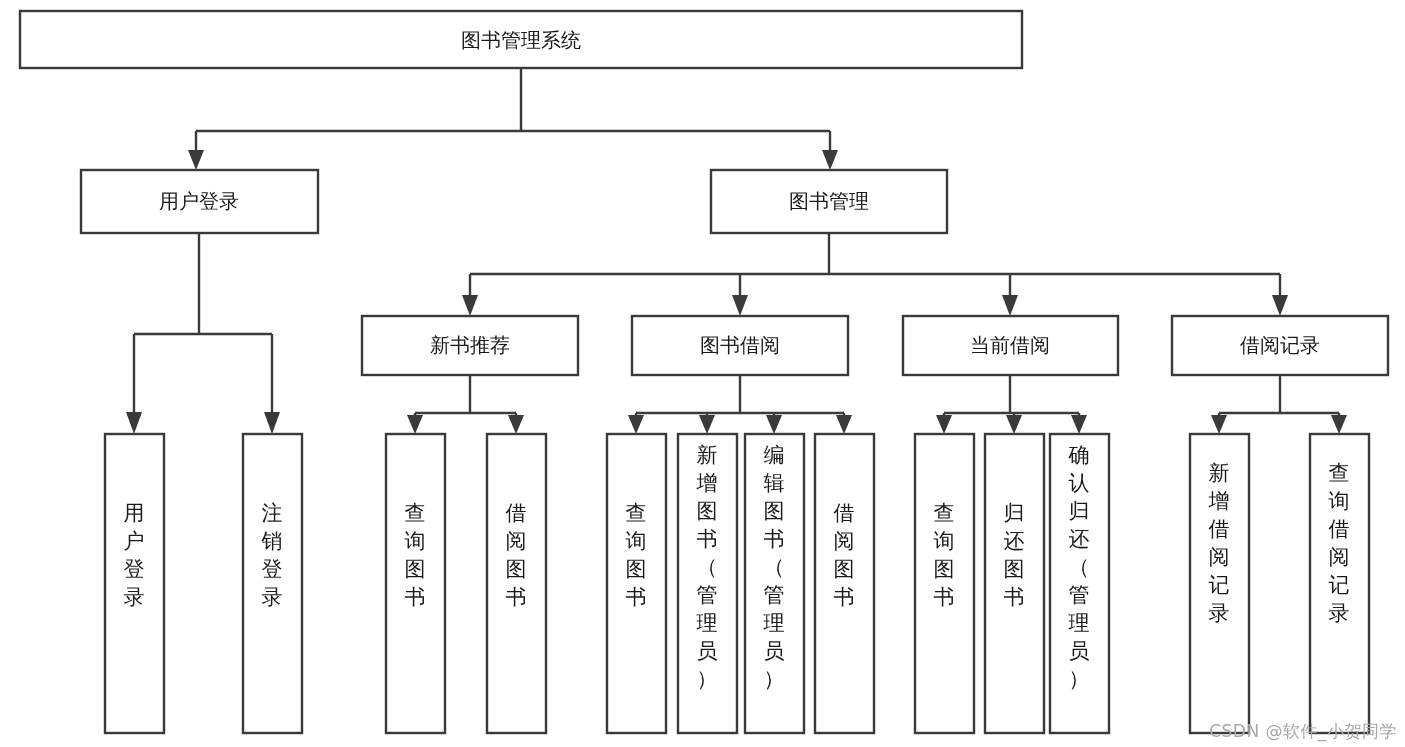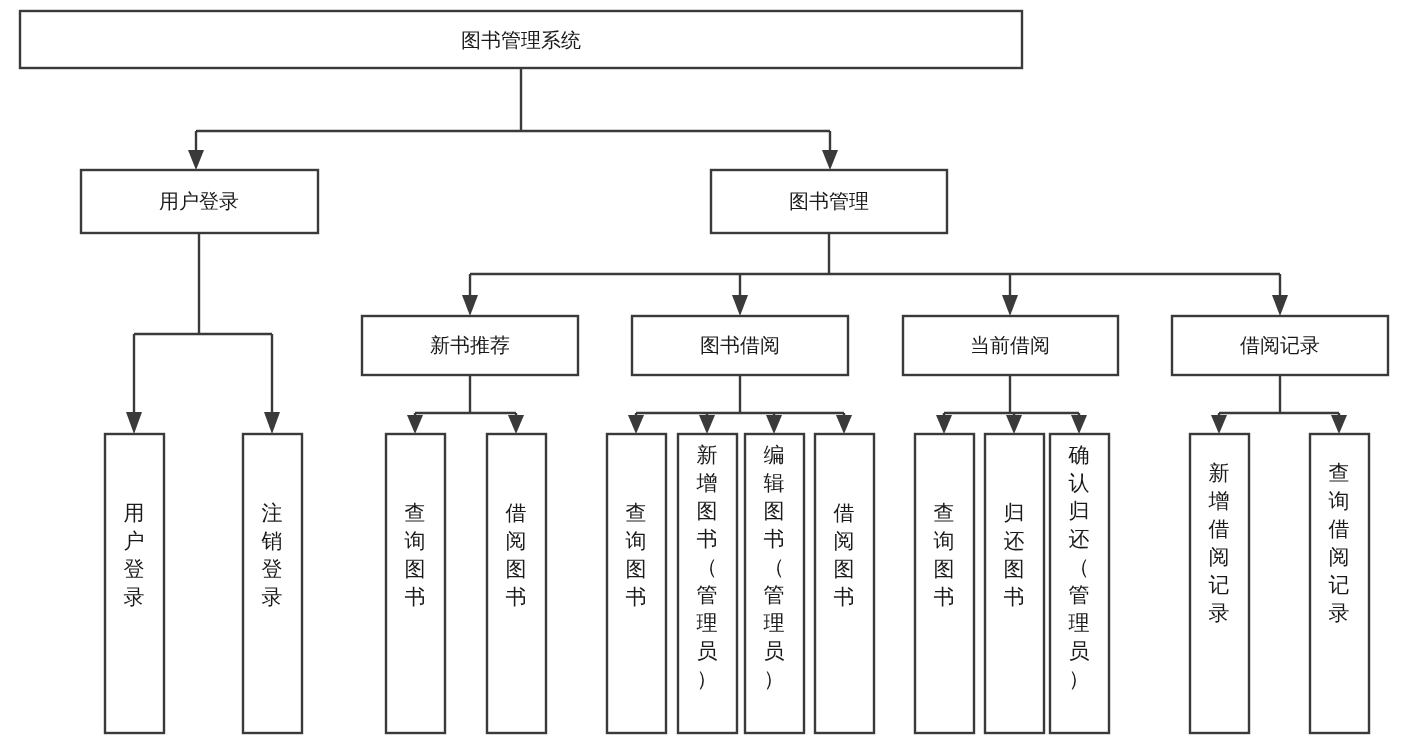--- a/index.html
+++ b/index.html
@@ -216,13 +216,14 @@
         <rect class="node-box" x="1190" y="434" width="59" height="299"></rect>
         <text class="node-label-vert" x="1219" y="480"><tspan x="1219" dy="0">新</tspan><tspan x="1219" dy="28">增</tspan><tspan x="1219" dy="28">借</tspan><tspan x="1219" dy="28">阅</tspan><tspan x="1219" dy="28">记</tspan><tspan x="1219" dy="28">录</tspan></text>
       </g>
       <g>
         <rect class="node-box" x="1310" y="434" width="59" height="299"></rect>
         <text class="node-label-vert" x="1339" y="480"><tspan x="1339" dy="0">查</tspan><tspan x="1339" dy="28">询</tspan><tspan x="1339" dy="28">借</tspan><tspan x="1339" dy="28">阅</tspan><tspan x="1339" dy="28">记</tspan><tspan x="1339" dy="28">录</tspan></text>
       </g>
     </g>
   </svg>
 
+  <div class="watermark">CSDN @软件_小贺同学</div>
 </div>
 
 </body></html>

